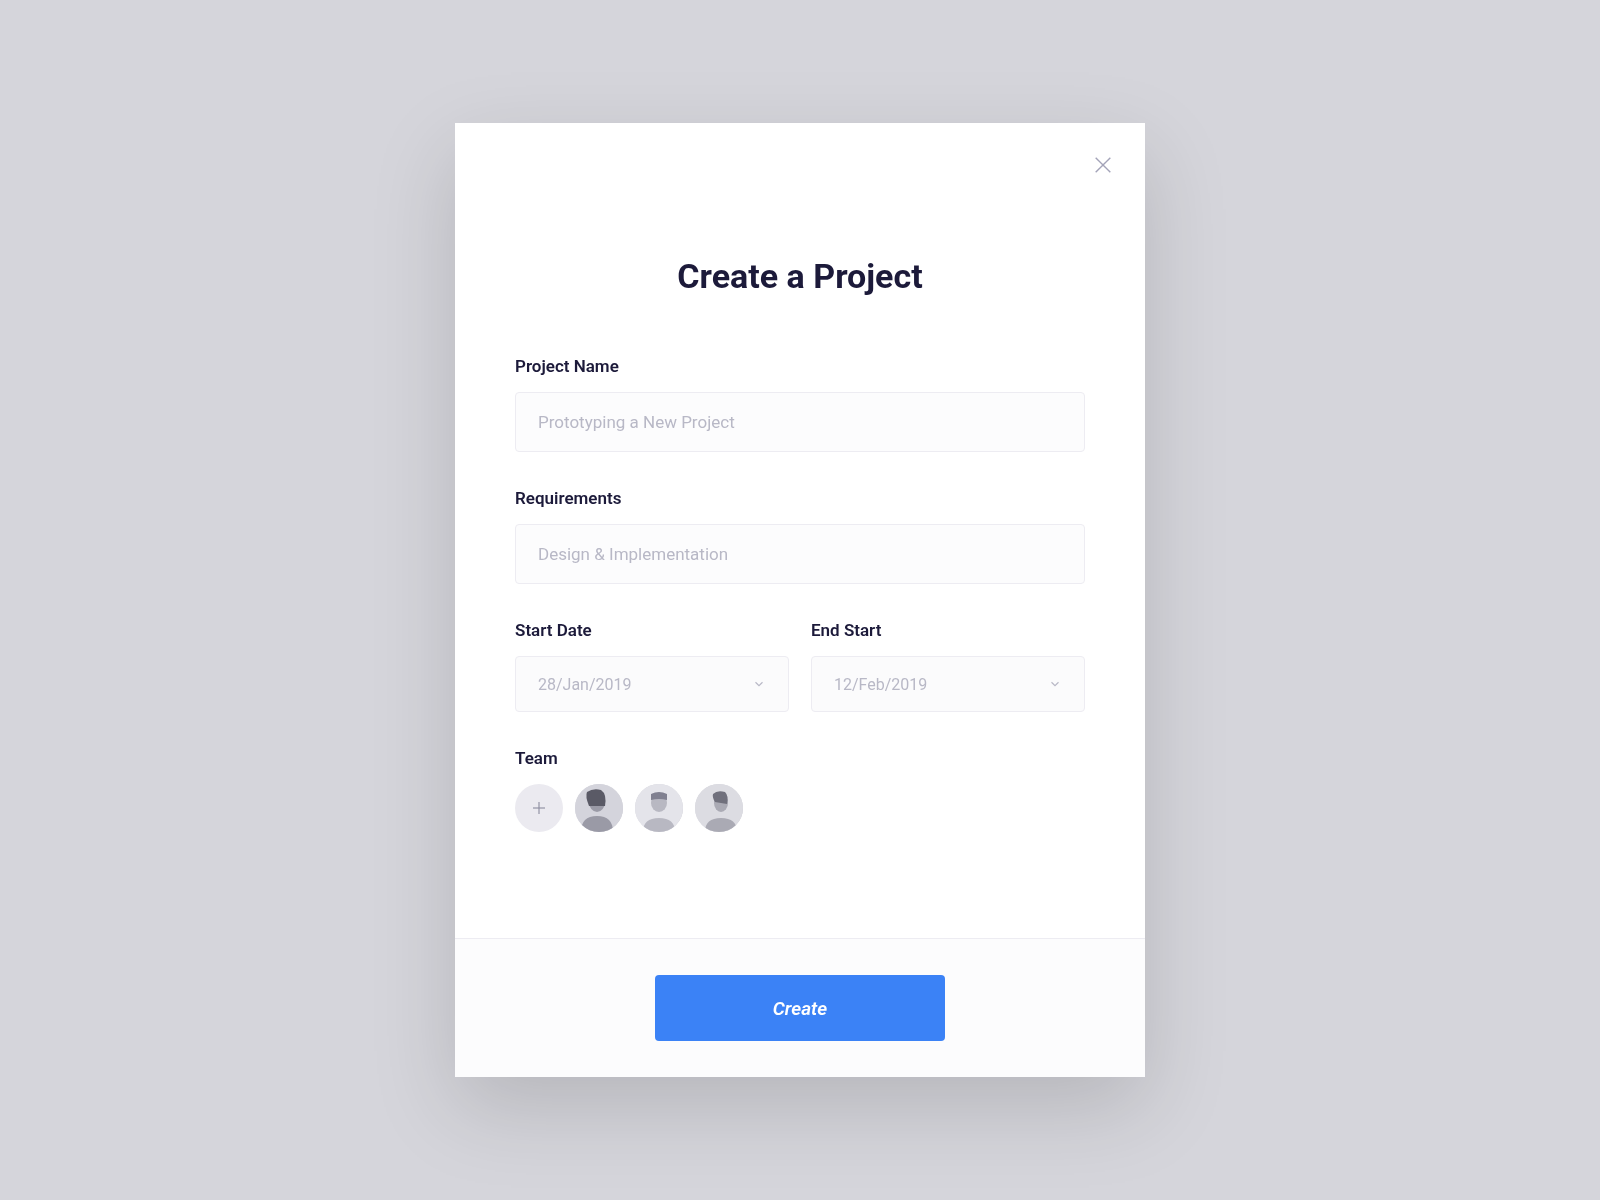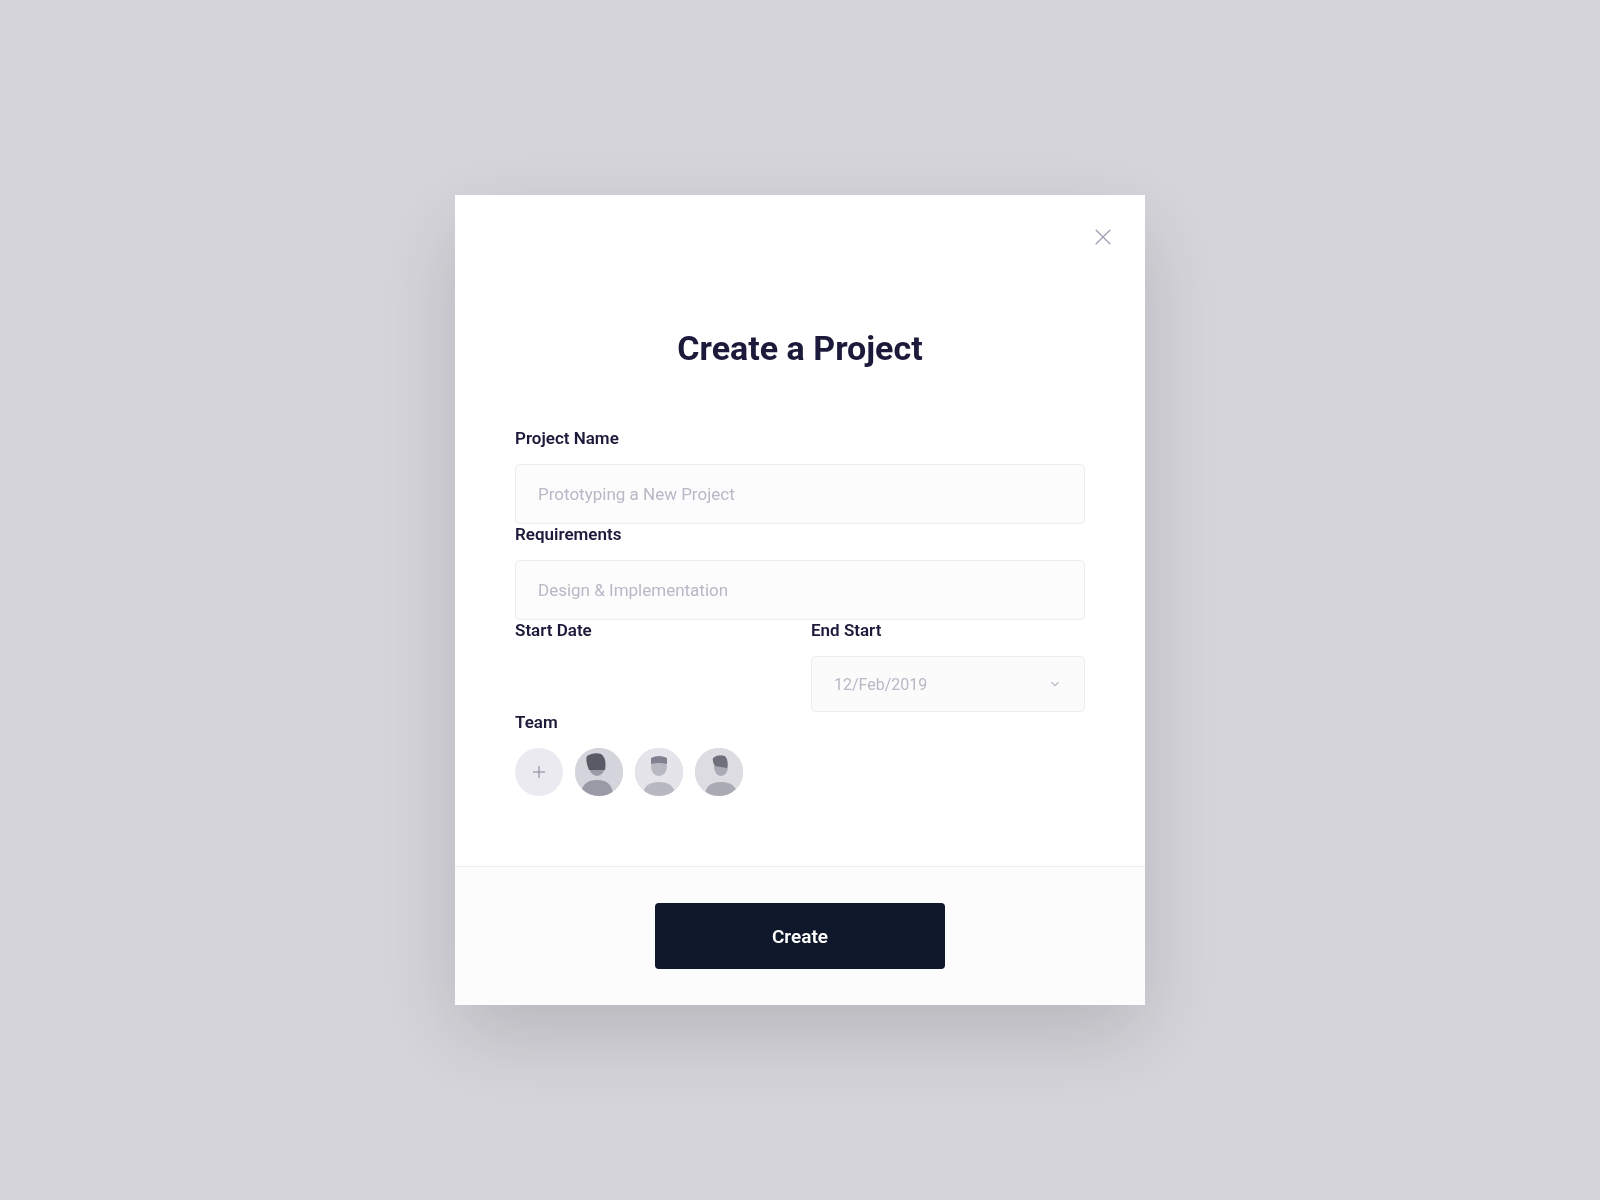--- a/index.html
+++ b/index.html
@@ -52,20 +52,21 @@
     .modal-title {
       font-size: 34px;
       font-weight: 700;
       color: #1c1a3a;
       text-align: center;
       margin-top: 93px;
       margin-bottom: 60px;
     }
     
     .form-group {
+      margin-bottom: 36px;
     }
     
     .form-label {
       display: block;
       font-size: 17px;
       font-weight: 600;
       color: #1c1a3a;
       margin-bottom: 16px;
     }
     
@@ -159,27 +160,28 @@
       border-top: 1px solid #edecf2;
       background: #fcfcfd;
       padding: 36px 0;
       display: flex;
       justify-content: center;
     }
     
     .create-btn {
       width: 290px;
       height: 66px;
-      background: #0f172a;
+      background: #3b82f6;
       color: #ffffff;
       border: none;
       border-radius: 4px;
       font-size: 19px;
       font-weight: 600;
       cursor: pointer;
+      font-style: italic;
     }
   </style>
 </head>
 <body>
 
 <div class="modal">
 
   <button class="close-btn">
     <svg viewBox="0 0 24 24" fill="none" stroke="currentColor" stroke-width="1.5">
       <line x1="4" y1="4" x2="20" y2="20"></line>
@@ -197,20 +199,26 @@
     </div>
 
     <div class="form-group">
       <label class="form-label">Requirements</label>
       <input type="text" class="text-input" placeholder="Design &amp; Implementation" style="">
     </div>
 
     <div class="form-group date-row">
       <div class="date-col">
         <label class="form-label">Start Date</label>
+        <div class="date-select">
+          <span>28/Jan/2019</span>
+          <svg class="chevron-icon" viewBox="0 0 24 24" fill="none" stroke="currentColor" stroke-width="2">
+            <polyline points="6 9 12 15 18 9"></polyline>
+          </svg>
+        </div>
       </div>
       <div class="date-col">
         <label class="form-label">End Start</label>
         <div class="date-select">
           <span>12/Feb/2019</span>
           <svg class="chevron-icon" viewBox="0 0 24 24" fill="none" stroke="currentColor" stroke-width="2">
             <polyline points="6 9 12 15 18 9"></polyline>
           </svg>
         </div>
       </div>

